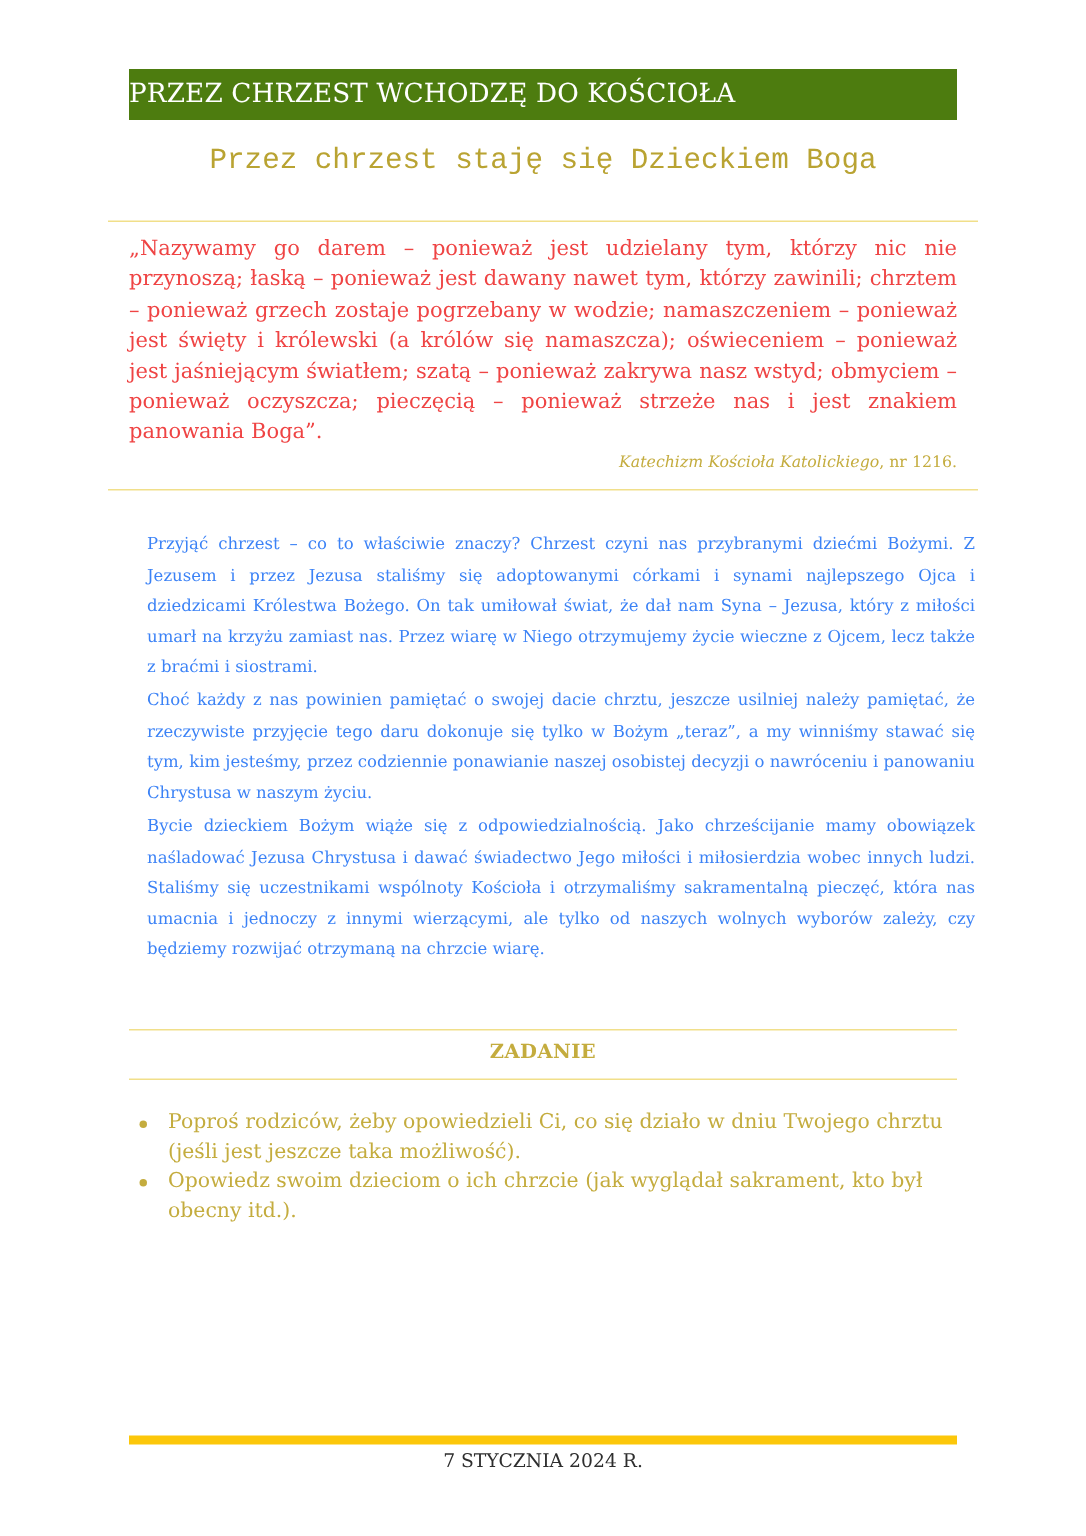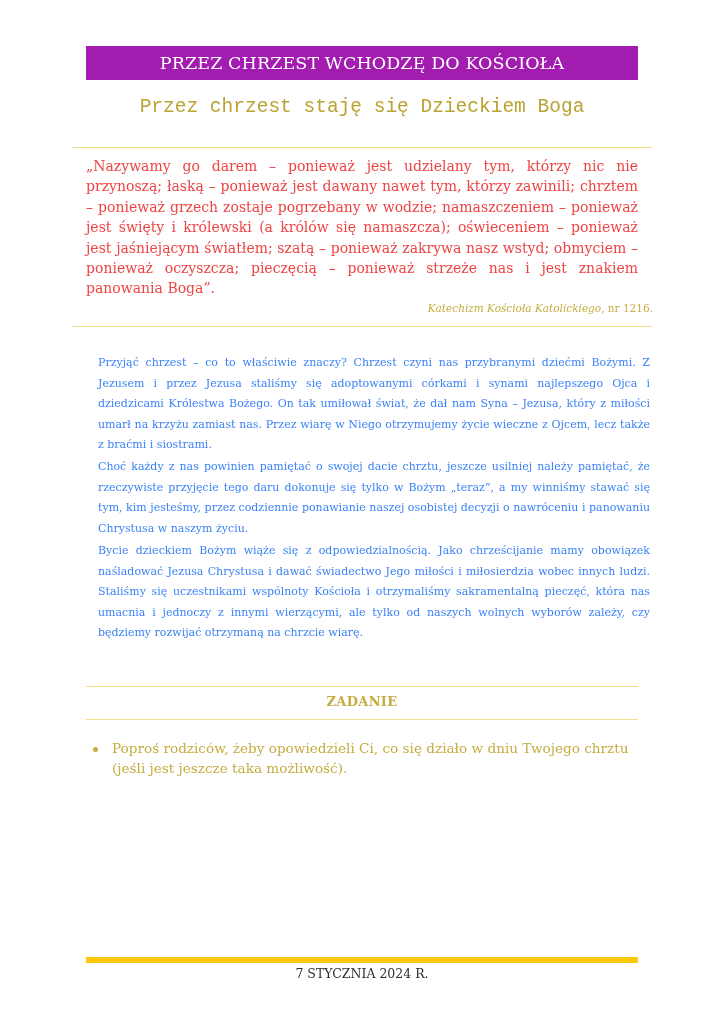--- a/index.html
+++ b/index.html
@@ -1,31 +1,31 @@
 <!DOCTYPE html>
 <html><head>
 <meta charset="utf-8">
 <style>
   html, body { margin: 0; padding: 0; background: #ffffff; }
   body { width: 724px; height: 1024px; position: relative; overflow: hidden;
          font-family: "DejaVu Serif", "Liberation Serif", serif; }
   .page { position: absolute; left: 0; top: 0; width: 724px; height: 1024px; }
 
   .title-bar { position: absolute; left: 86px; top: 46px; width: 552px; height: 34px;
-               background: #a21caf; display: flex; align-items: center; justify-content: center; }
+               background: #4d7c0f; display: flex; align-items: center; justify-content: flex-start; }
   .title-bar span { color: #ffffff; font-size: 17.5px; letter-spacing: 0.1px; font-weight: normal; }
 
   .subtitle { position: absolute; left: 86px; top: 96px; width: 552px; text-align: center;
               color: #b9a332; font-size: 19.5px; font-family: Liberation Mono, monospace; }
 
   .rule { position: absolute; left: 72px; width: 580px; height: 1px; background: #f1df8a; }
 
   .quote { position: absolute; left: 86px; top: 156px; width: 552px; color: #ef4444;
            font-size: 14px; line-height: 20.4px; text-align: justify; }
-  .citation { position: absolute; left: 101px; top: 302px; width: 552px; text-align: right;
+  .citation { position: absolute; left: 86px; top: 302px; width: 552px; text-align: right;
               color: #c4ac3e; font-size: 10.5px; }
   .citation i { font-style: italic; }
 
   .body-text { position: absolute; left: 98px; width: 552px; color: #3b82f6;
                font-size: 11px; line-height: 20.6px; text-align: justify; margin: 0; }
 
   .task-label { position: absolute; left: 86px; top: 694px; width: 552px; text-align: center;
                 color: #c4ac3e; font-size: 13px; letter-spacing: 0.3px; font-weight: bold; }
 
   .task-list { position: absolute; left: 86px; top: 735px; width: 552px; margin: 4px; padding: 0; list-style: none; }
@@ -65,18 +65,22 @@
 
   <div class="rule" style="top:686px; left:86px; width:552px;"></div>
   <div class="task-label">ZADANIE</div>
   <div class="rule" style="top:719px; left:86px; width:552px;"></div>
 
   <ul class="task-list">
     <li>
       <span class="bullet"></span>
       <span>Poproś rodziców, żeby opowiedzieli Ci, co się działo w dniu Twojego chrztu (jeśli jest jeszcze taka możliwość).</span>
     </li>
+    <li>
+      <span class="bullet"></span>
+      <span>Opowiedz swoim dzieciom o ich chrzcie (jak wyglądał sakrament, kto był obecny itd.).</span>
+    </li>
   </ul>
 
   <div class="footer-bar"></div>
   <div class="footer-date">7 STYCZNIA 2024 R.</div>
 
 </div>
 
 </body></html>

